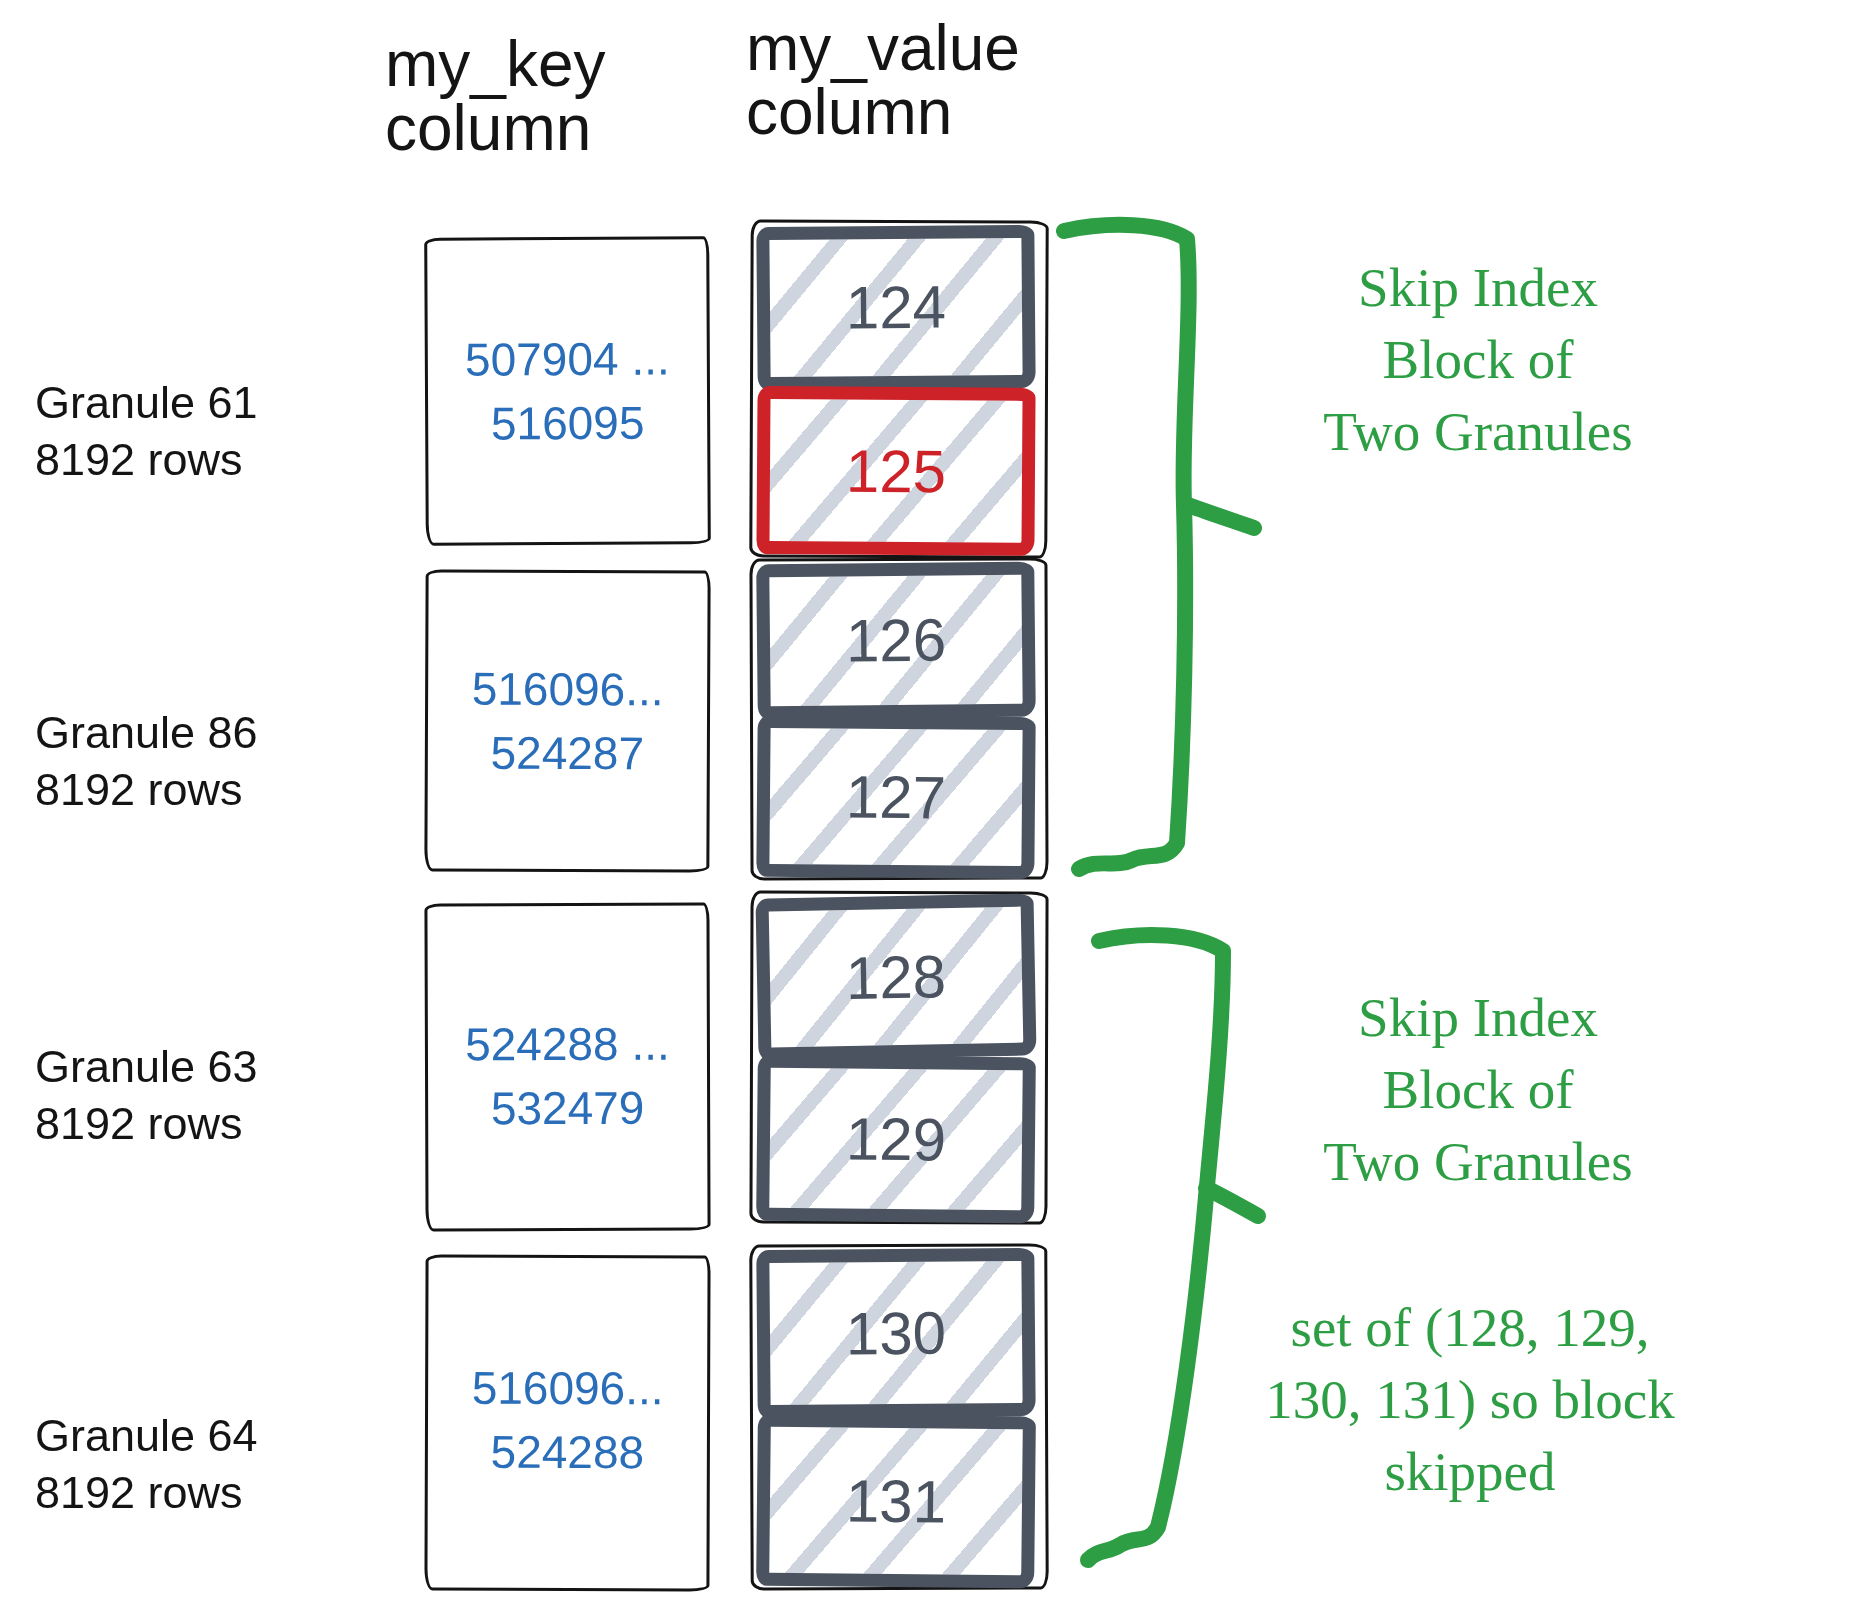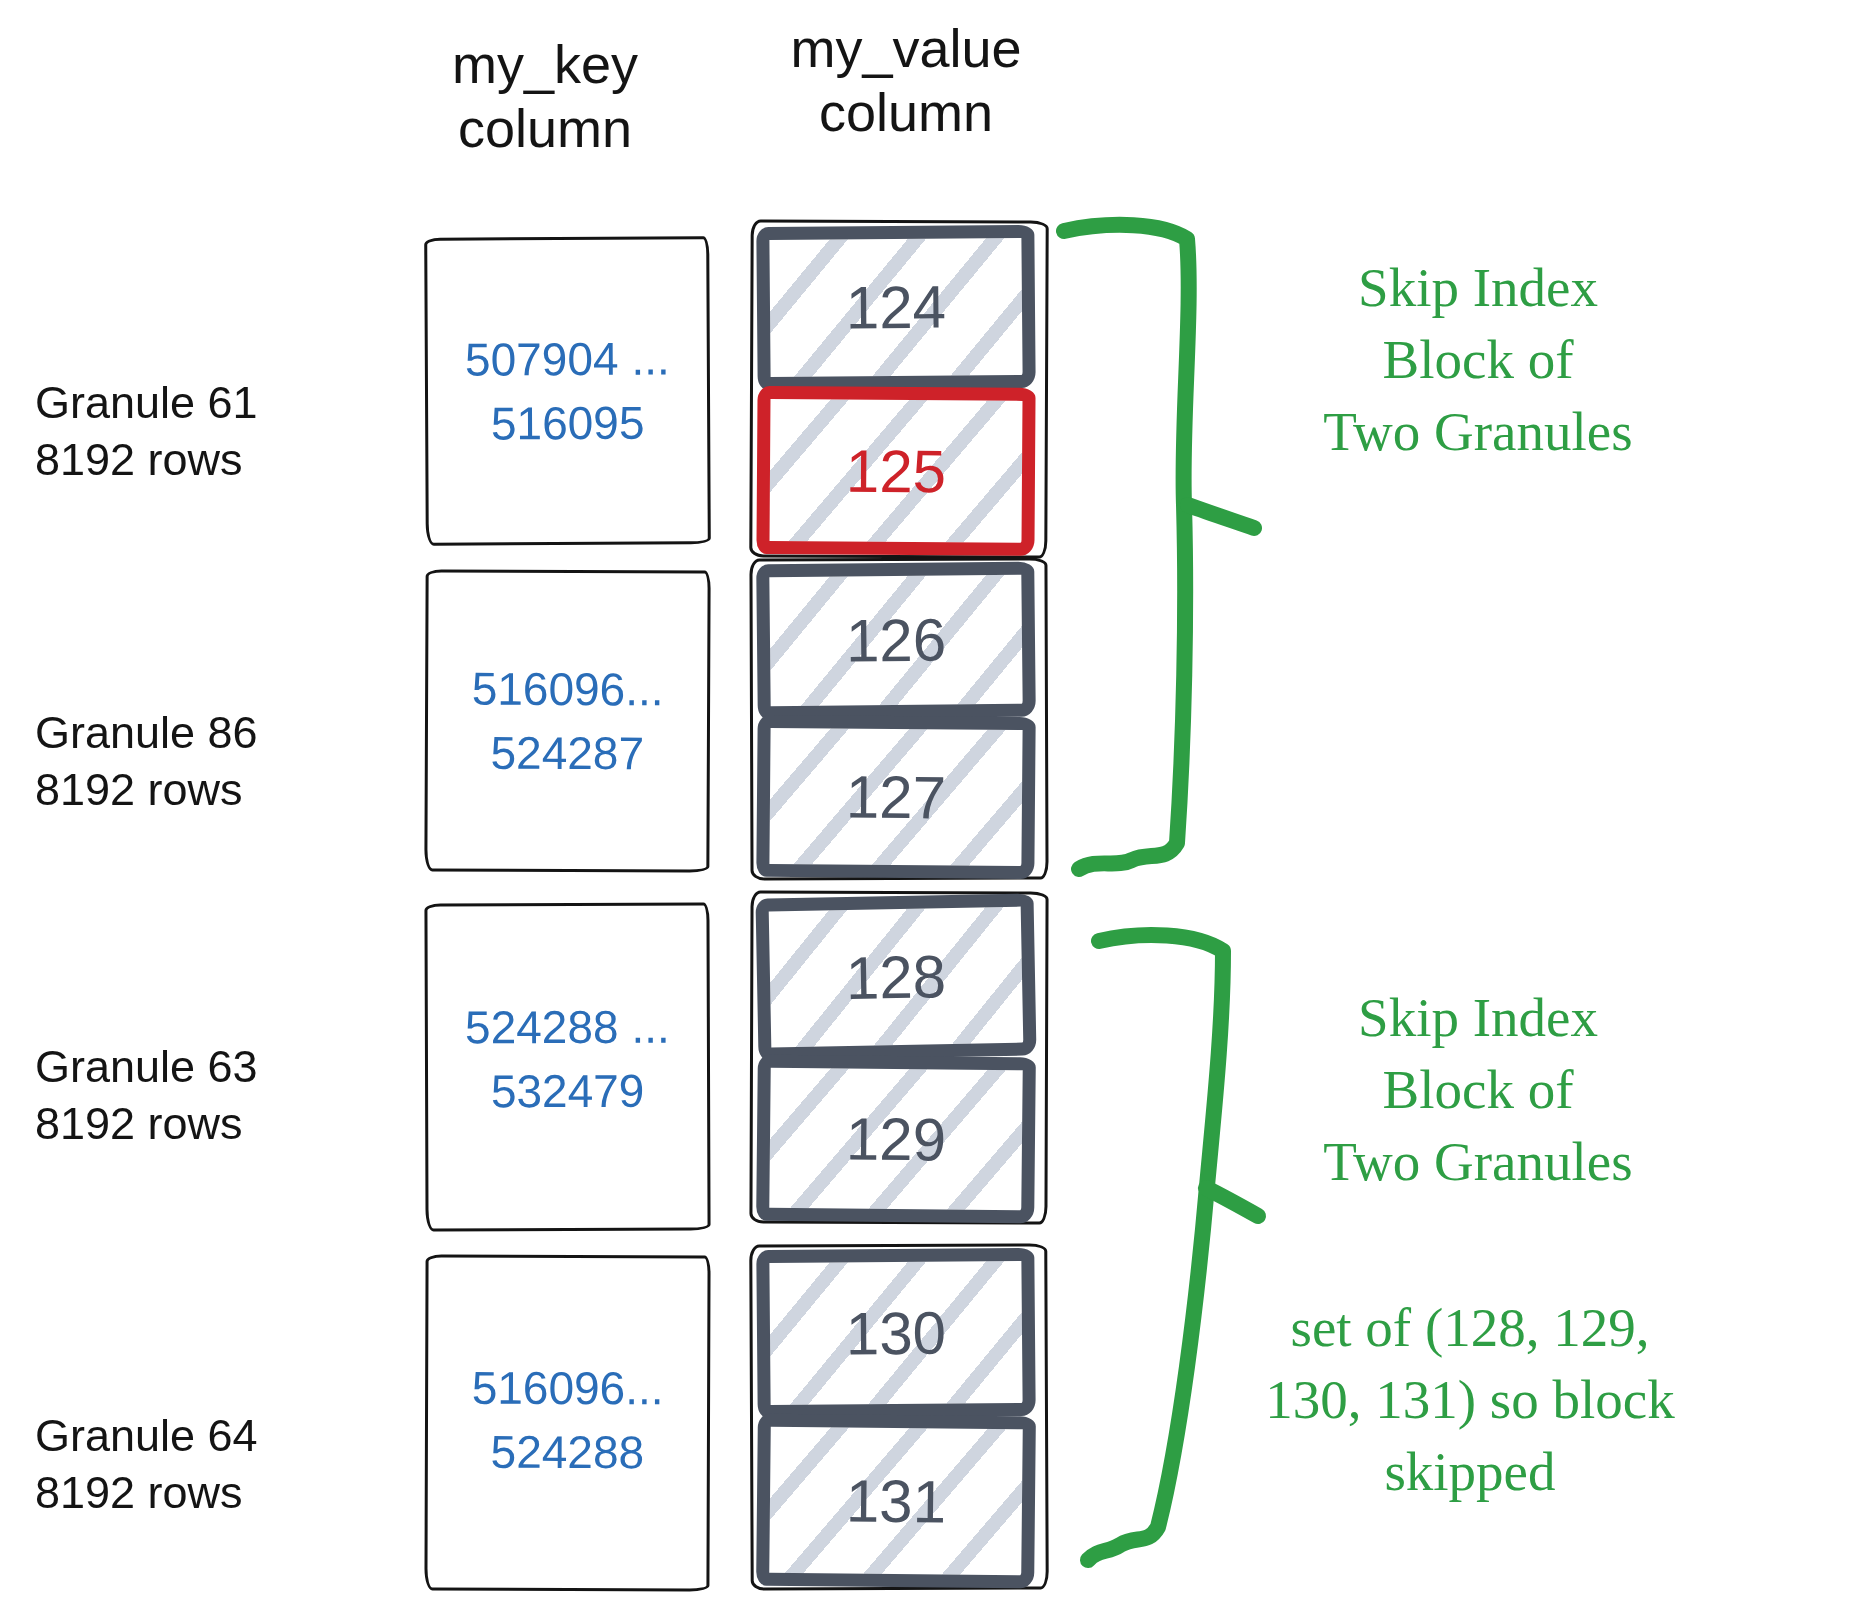--- a/index.html
+++ b/index.html
@@ -16,22 +16,21 @@
   .canvas{
     position:relative;
     width:1859px;height:1618px;
     background:#ffffff;
     overflow:hidden;
   }
   .abs{position:absolute;}
 
   
   .col-header{
-    text-align:center;
-    font-size:54px;line-height:64px;
+    font-size:64px;line-height:64px;
     color:var(--ink_black);
     letter-spacing:0px;
   }
 
   
   .granule-label{
     font-size:45px;line-height:57px;
     color:var(--ink_black);
     text-align:left;
     margin-top:41px;
@@ -143,21 +142,21 @@
   </div>
   <div class="abs vblock" style="top:716px;height:162px;transform:rotate(0.5deg);">
     <span class="num">127</span>
   </div>
 
   <div class="abs granule-label" style="left:35px;top:997px;width:280px;">
     <div>Granule 63</div>
     <div>8192 rows</div>
   </div>
   <div class="abs key-box" style="left:425px;top:903px;height:328px;transform:rotate(-0.2deg);">
-    <div class="key-text" style="top:89px;">
+    <div class="key-text" style="top:106px;">
       <div>524288 ...</div>
       <div>532479</div>
     </div>
   </div>
   <div class="abs pair-outline" style="top:891px;height:333px;transform:rotate(0.2deg);"></div>
   <div class="abs vblock" style="top:896px;height:162px;transform:rotate(-1.1deg);">
     <span class="num">128</span>
   </div>
   <div class="abs vblock" style="top:1056px;height:166px;transform:rotate(0.6deg);">
     <span class="num">129</span>

